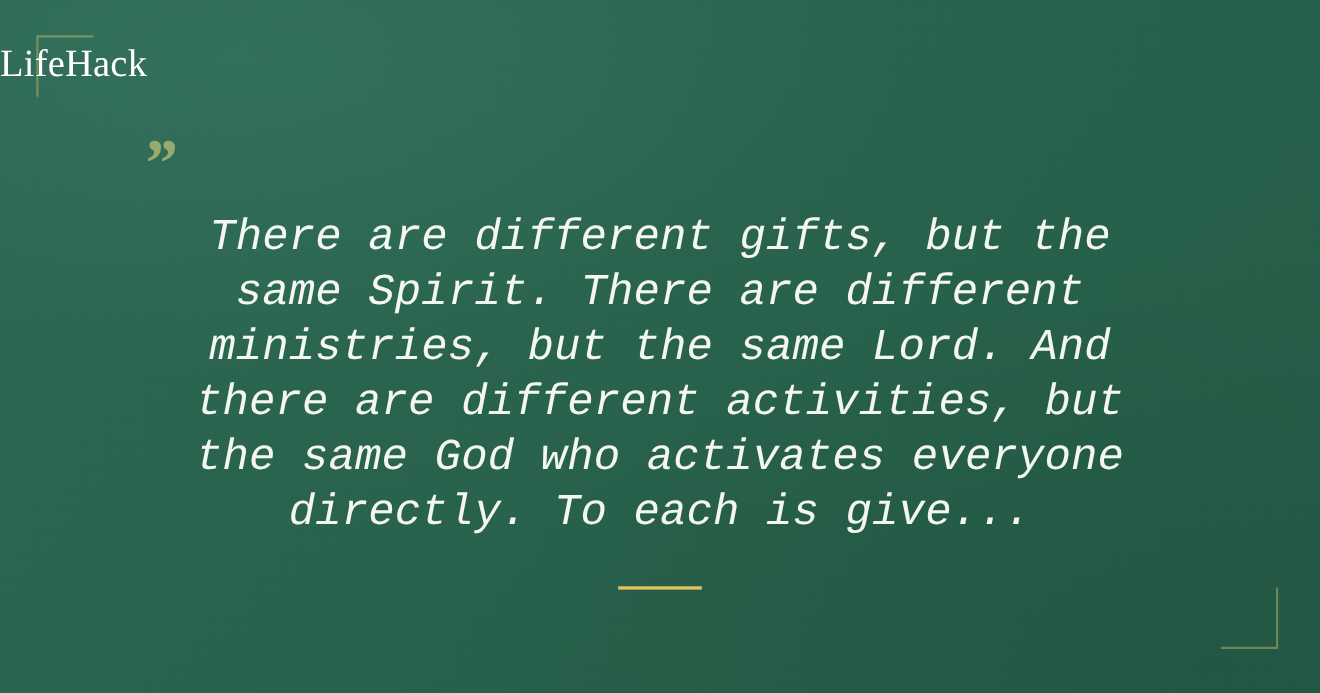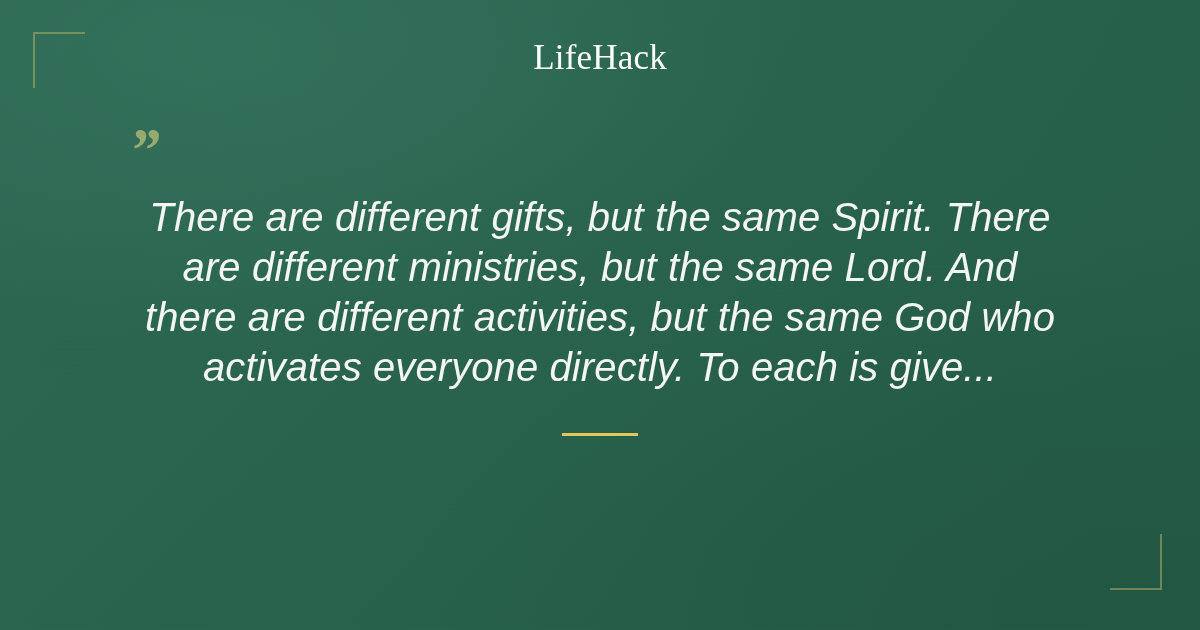--- a/index.html
+++ b/index.html
@@ -57,21 +57,21 @@
     border-bottom: 2px solid rgba(186,178,104,0.52);
     border-right: 2px solid rgba(186,178,104,0.52);
   }
 
   
   .brand {
     position: absolute;
     top: 40px;
     left: 0;
     right: 0;
-    text-align: center;
+    text-align: left;
   }
   .brand-text {
     display: inline-block;
     font-family: "Liberation Serif", "DejaVu Serif", serif;
     font-size: 35px;
     line-height: 1;
     font-weight: 400;
     color: #ffffff;
     letter-spacing: 0.2px;
   }
@@ -94,21 +94,21 @@
     font-size: 62px;
     line-height: 1;
     color: rgba(178,186,118,0.80);
     letter-spacing: -2px;
   }
 
   .quote-text {
     margin: 74px auto 0;
     width: 920px;
     text-align: center;
-    font-family: Liberation Sans, sans-serif;
+    font-family: Liberation Mono, monospace;
     font-style: italic;
     font-weight: 400;
     font-size: 40px;
     line-height: 50px;
     color: #f4f6f2;
     letter-spacing: 0.1px;
   }
 
   
   .divider {

